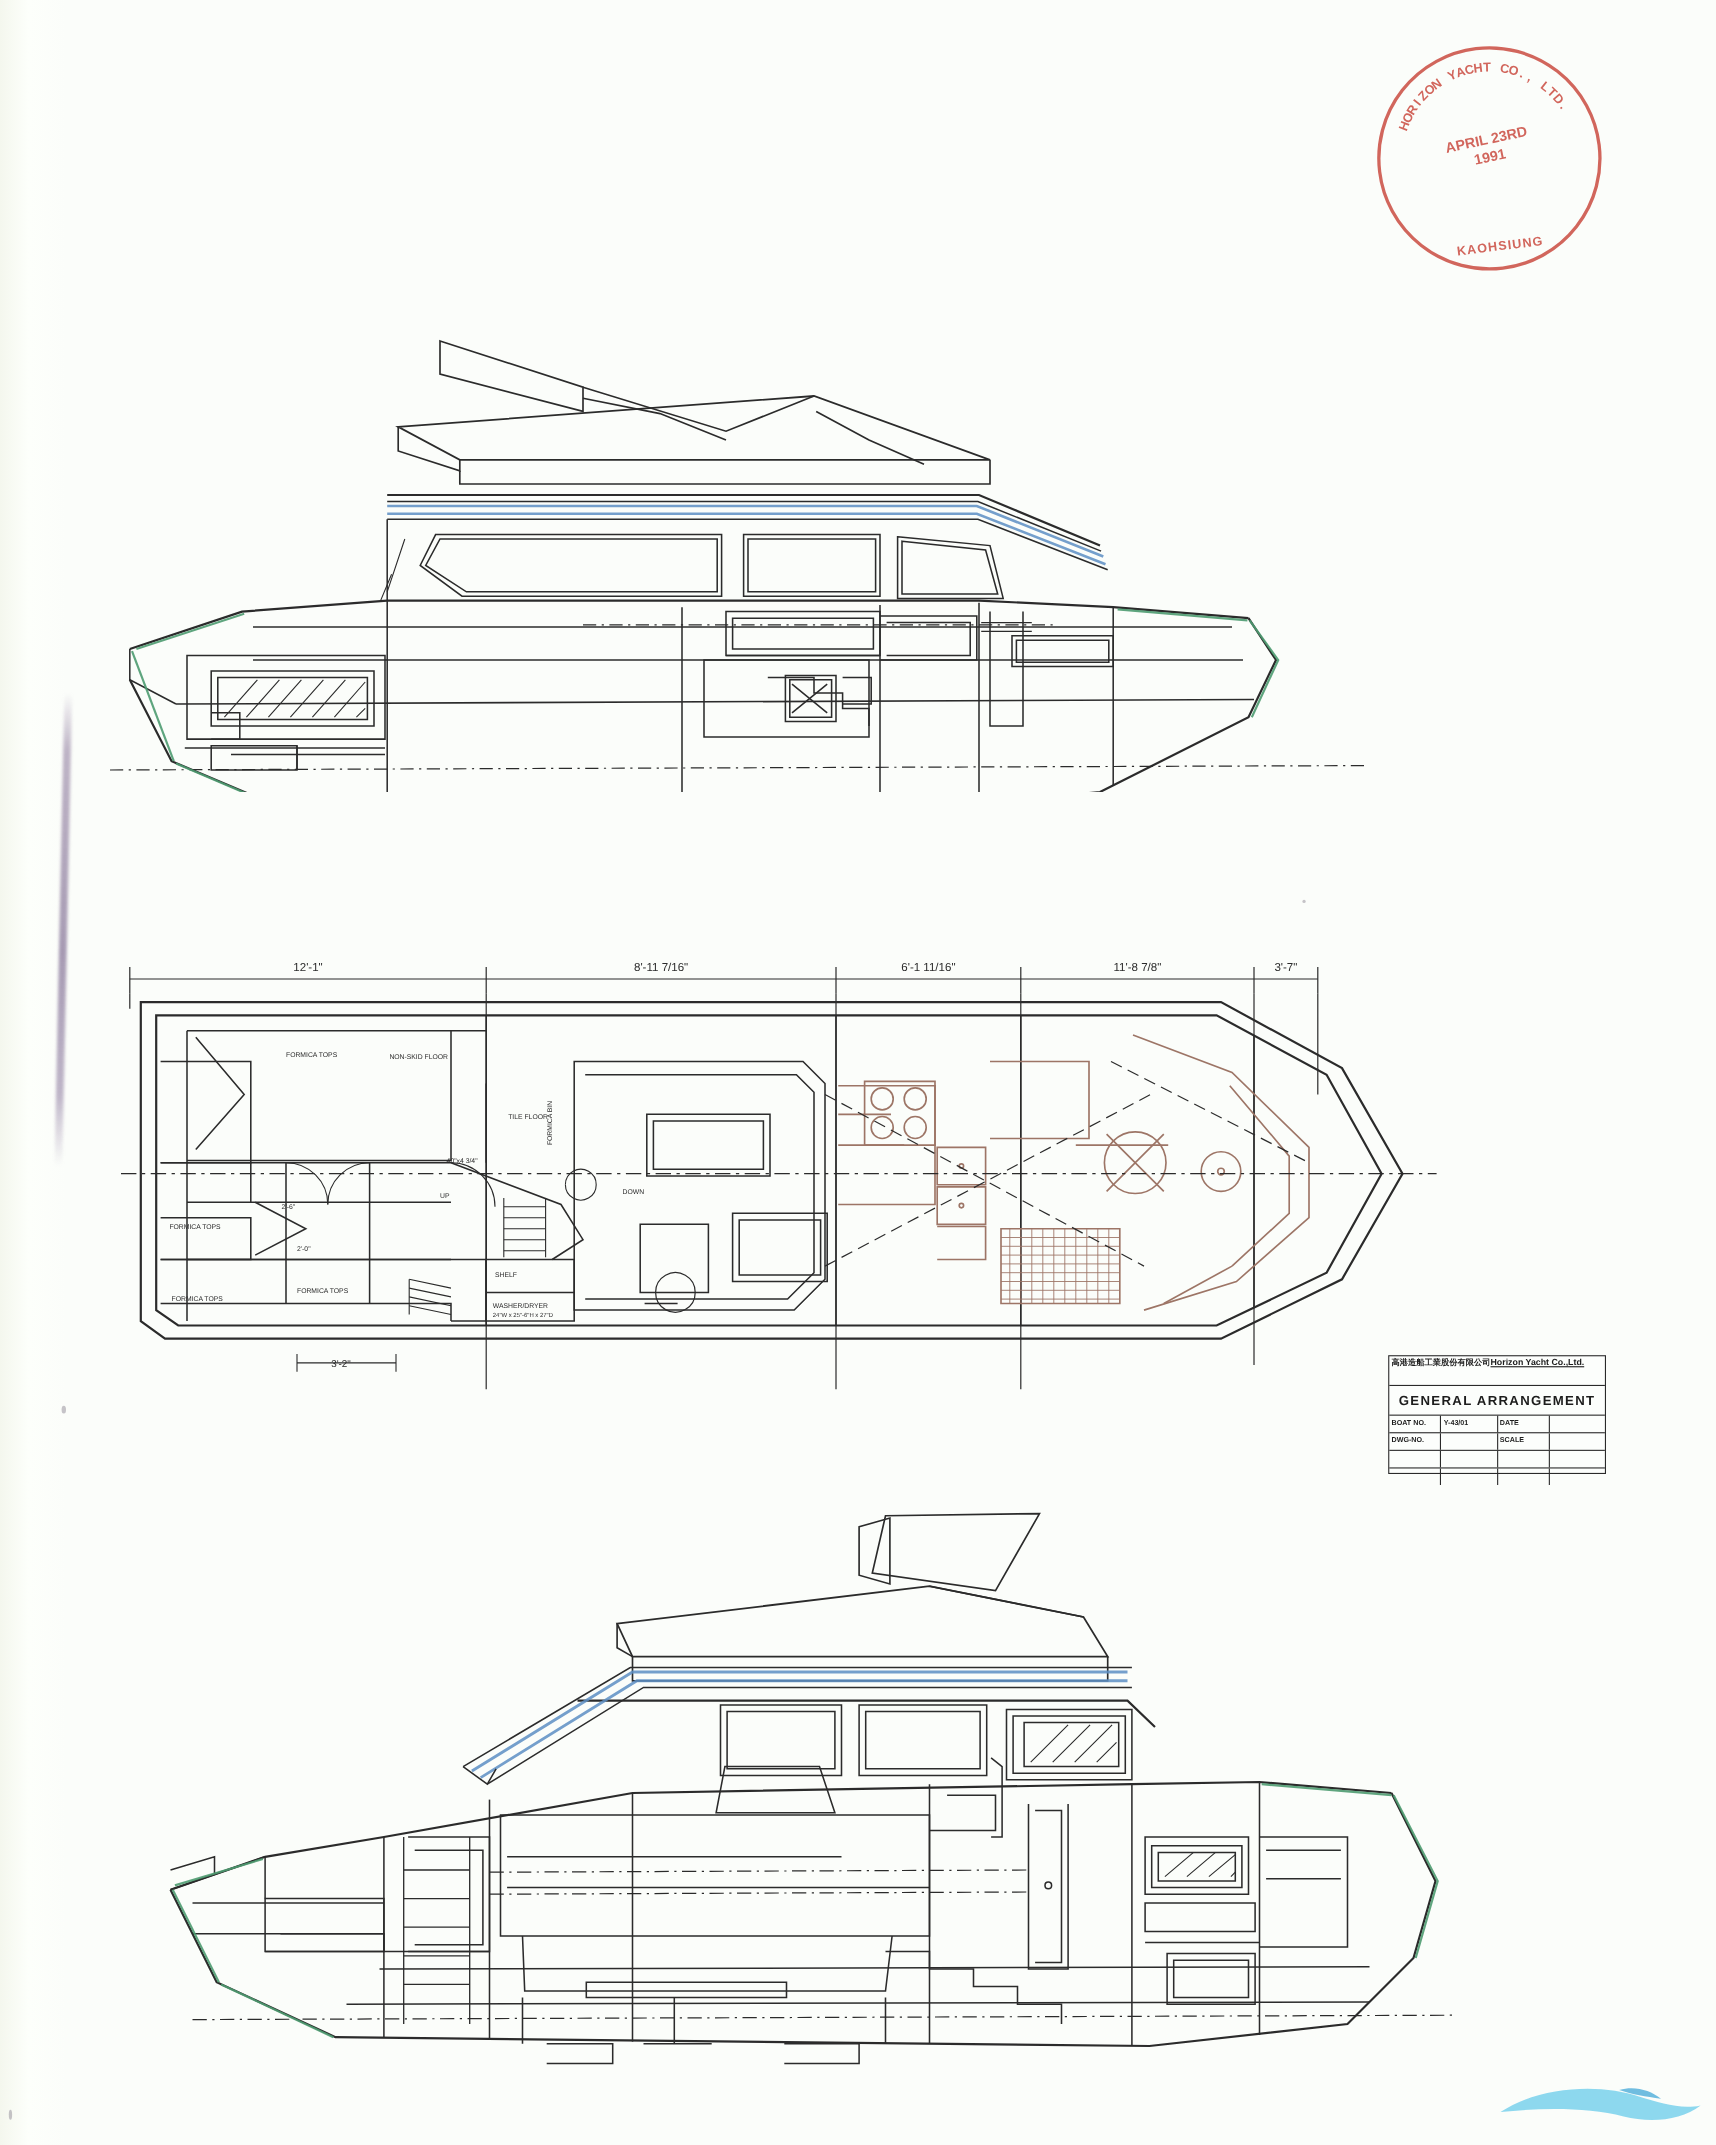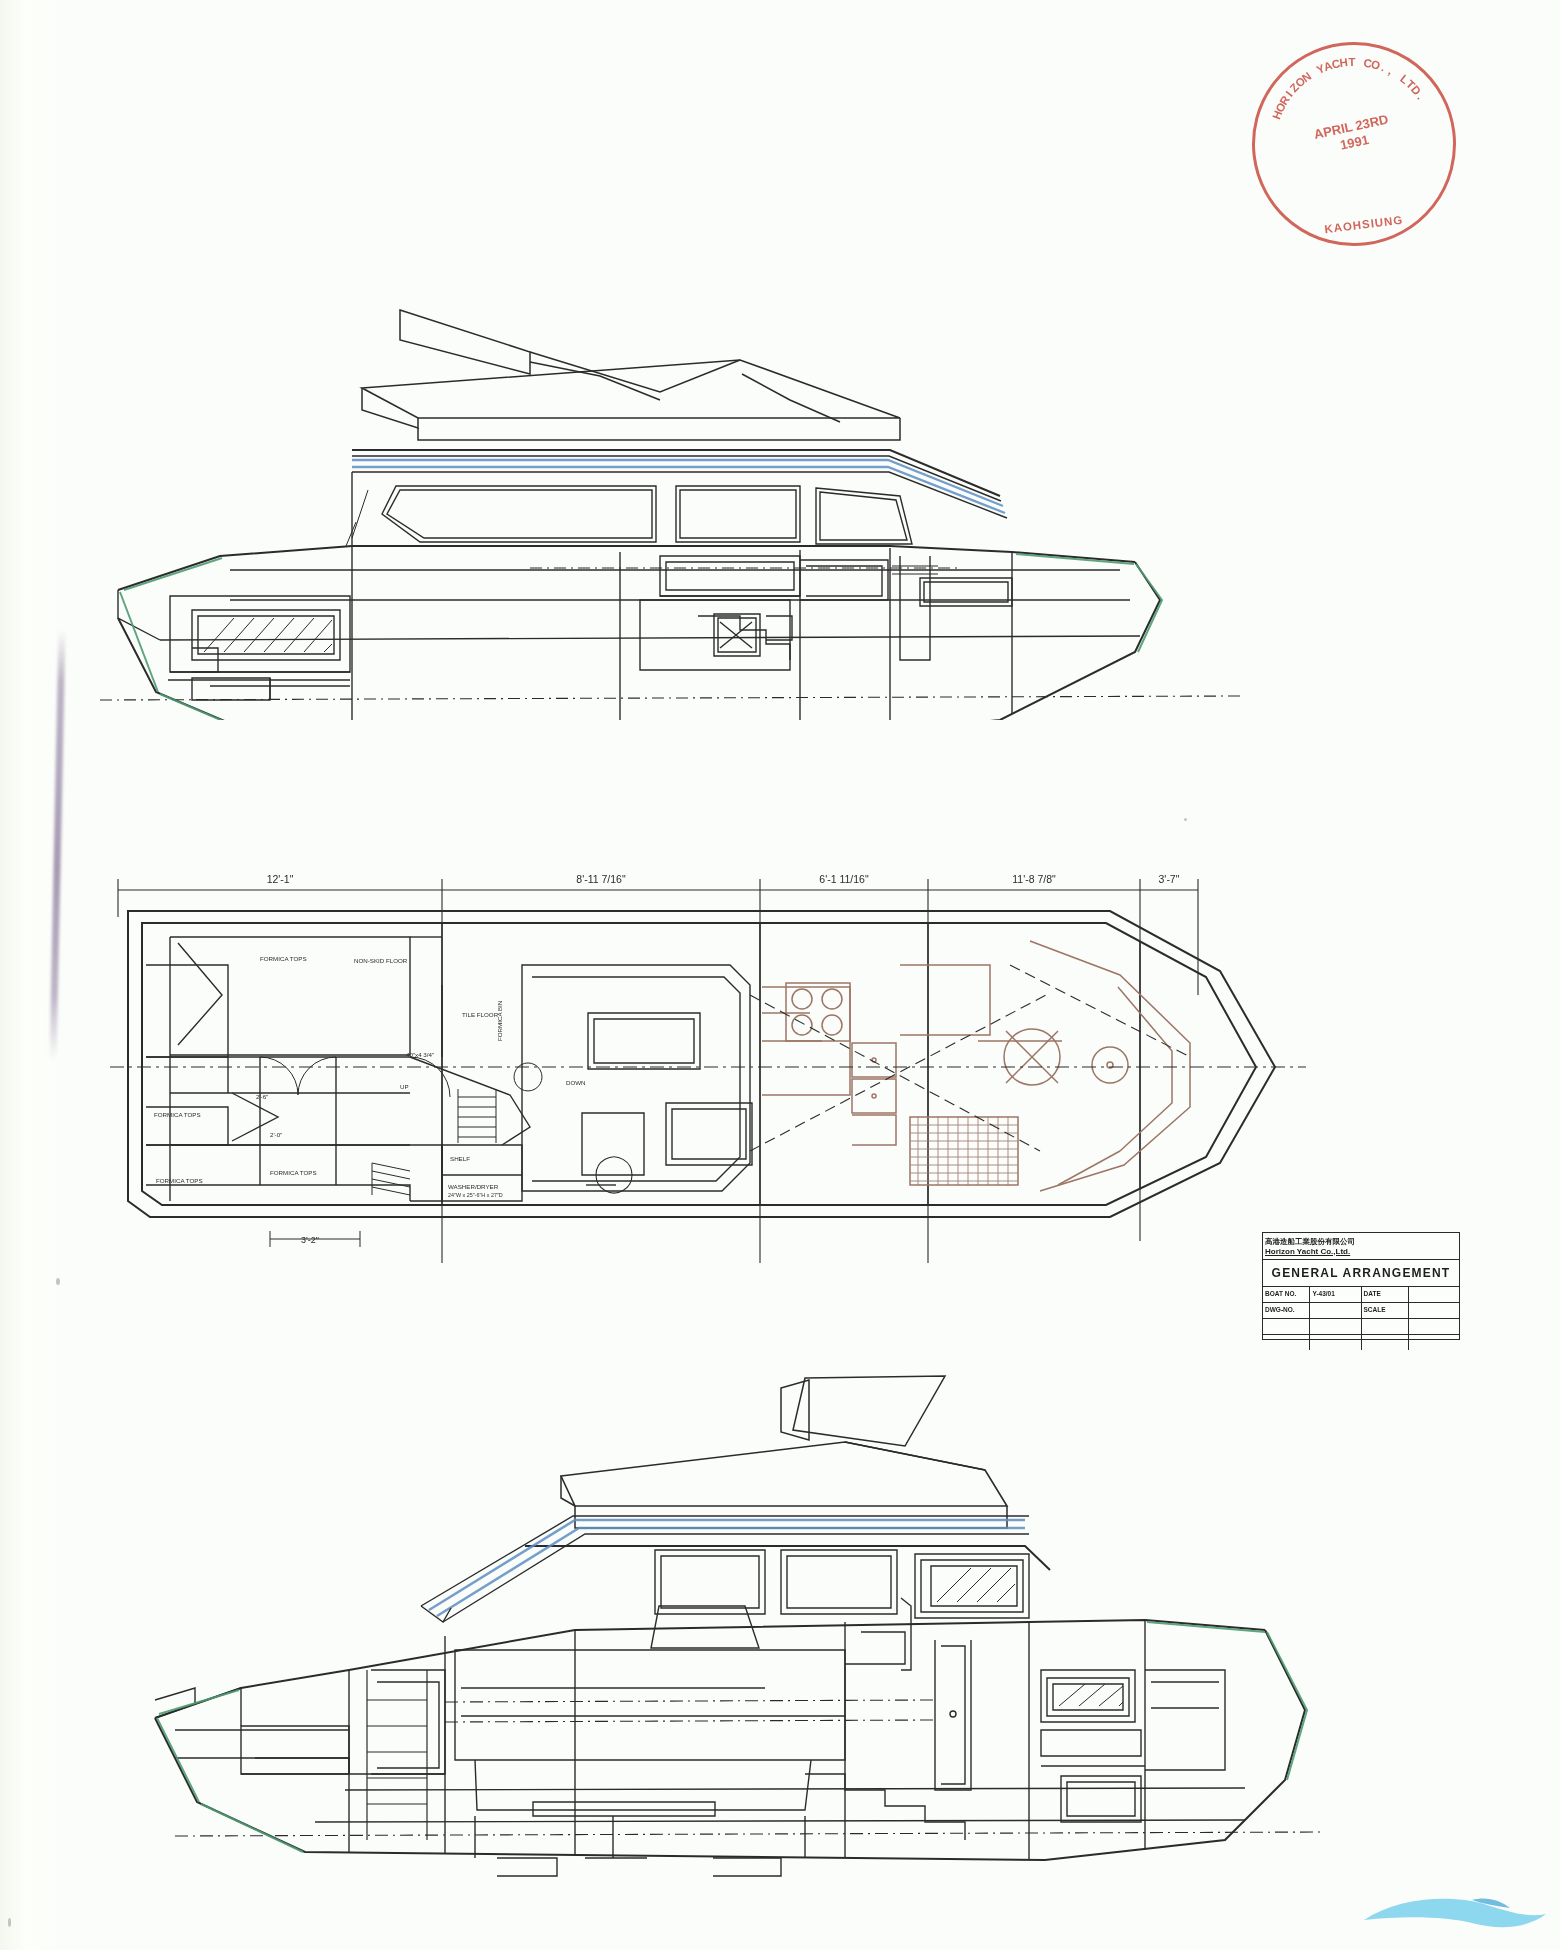--- a/index.html
+++ b/index.html
@@ -68,21 +68,21 @@
     position:absolute; left:1262px; top:1232px;
     width:196px; height:106px;
     border:1.4px solid #2a2a2a;
     background:rgba(255,255,255,.35);
     font-size:7px; color:#1d1d1d;
   }
   #titleblock .row { display:flex; border-bottom:1.2px solid #2a2a2a; }
   #titleblock .row:last-child { border-bottom:none; }
   #titleblock .cell { border-right:1.2px solid #2a2a2a; padding:1px 2px; overflow:hidden; white-space:nowrap; }
   #titleblock .cell:last-child { border-right:none; }
-  #tb-company { height:24px; display:flex; flex-direction:column; justify-content:center; padding-left:4px; }
+  #tb-company { height:24px; display:flex; padding-left:4px; }
   #tb-company .cn { font-size:7.5px; letter-spacing:0px; font-weight:bold; }
   #tb-company .en { font-size:8px; font-weight:bold; text-decoration:underline; }
   #tb-title { height:24px; display:flex; align-items:center; justify-content:center;
               font-size:12px; font-weight:bold; letter-spacing:1.2px; }
   #titleblock .r3 .cell, #titleblock .r4 .cell, #titleblock .r5 .cell { height:13px; line-height:12px; font-size:6.5px; font-weight:bold; }
   .w-lbl { width:46px; } .w-val { width:50px; } .w-lbl2 { width:46px; } .w-val2 { width:50px; }
 </style>
 </head>
 <body>
 

